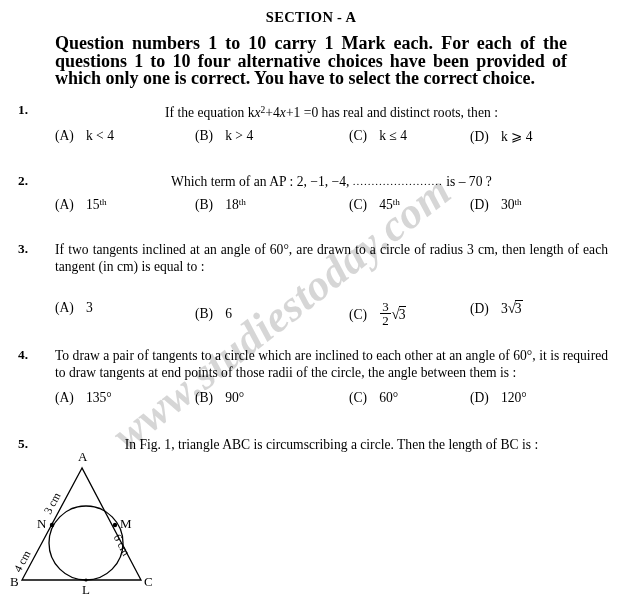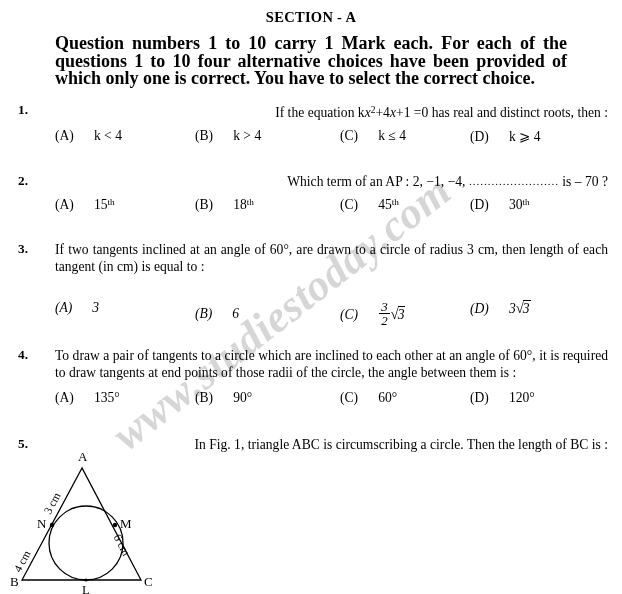--- a/index.html
+++ b/index.html
@@ -79,39 +79,39 @@
     top: 0;
     font-weight: bold;
     font-size: 13.3px;
   }
   .q-text {
     font-size: 13.6px;
     line-height: 17.5px;
     text-align: justify;
     text-justify: inter-word;
   }
-  .q-text.nojustify { text-align: right; }
+  .q-text.nojustify { text-align: center; }
 
   .options {
     position: relative;
     height: 22px;
     padding-left: 55px;
     font-size: 13.6px;
   }
-  .options.tall { height: 34px; font-style: italic; }
+  .options.tall { height: 34px; }
   .opt {
     position: absolute;
     top: 0;
     white-space: nowrap;
   }
   .opt .tag { }
-  .opt .val { margin-left: 20px; }
+  .opt .val { margin-left: 12px; }
   .opt-a { left: 55px; }
   .opt-b { left: 195px; }
-  .opt-c { left: 340px; }
+  .opt-c { left: 349px; }
   .opt-d { left: 470px; }
 
   sup { font-size: 0.68em; vertical-align: 0.42em; }
   .supnum { font-size: 0.70em; vertical-align: 0.45em; }
   .ital { font-style: italic; }
 
   
   .frac {
     display: inline-block;
     vertical-align: -0.45em;

